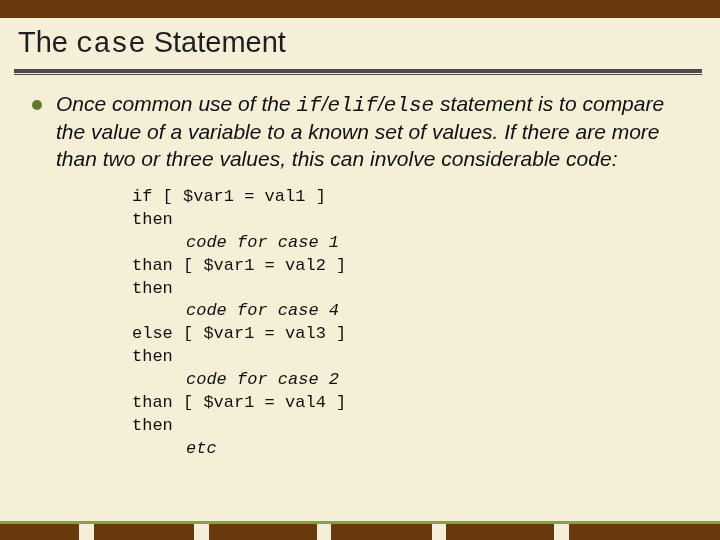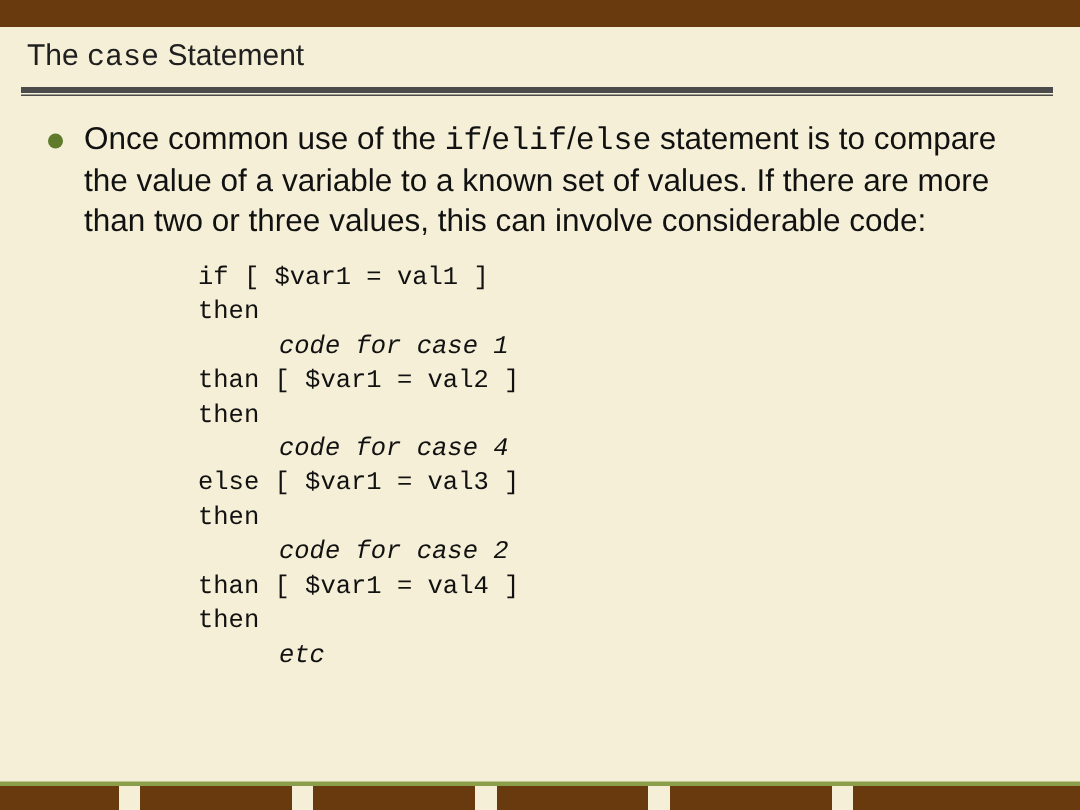--- a/index.html
+++ b/index.html
@@ -15,21 +15,21 @@
     position: relative;
   }
   .top-bar {
     height: 18px;
     background: #6a3a0f;
   }
   .title-area {
     padding: 8px 18px 2px 18px;
   }
   .title {
-    font-size: 20px;
+    font-size: 29px;
     color: #1f1f1f;
     font-weight: 400;
   }
   .title .mono {
     font-family: "Courier New", Courier, monospace;
   }
   .divider {
     margin: 6px 0 0 0;
     height: 0;
     border-top: 4px solid #4b4b4b;
@@ -38,20 +38,21 @@
     width: 688px;
     margin-left: 14px;
   }
   .content {
     padding: 16px 32px 0 32px;
   }
   .bullet-row {
     display: flex;
     align-items: flex-start;
     gap: 14px;
+    font-style: italic;
   }
   .bullet {
     width: 10px;
     height: 10px;
     background: #5e7a2a;
     border-radius: 50%;
     margin-top: 9px;
     flex: 0 0 auto;
   }
   .para {

